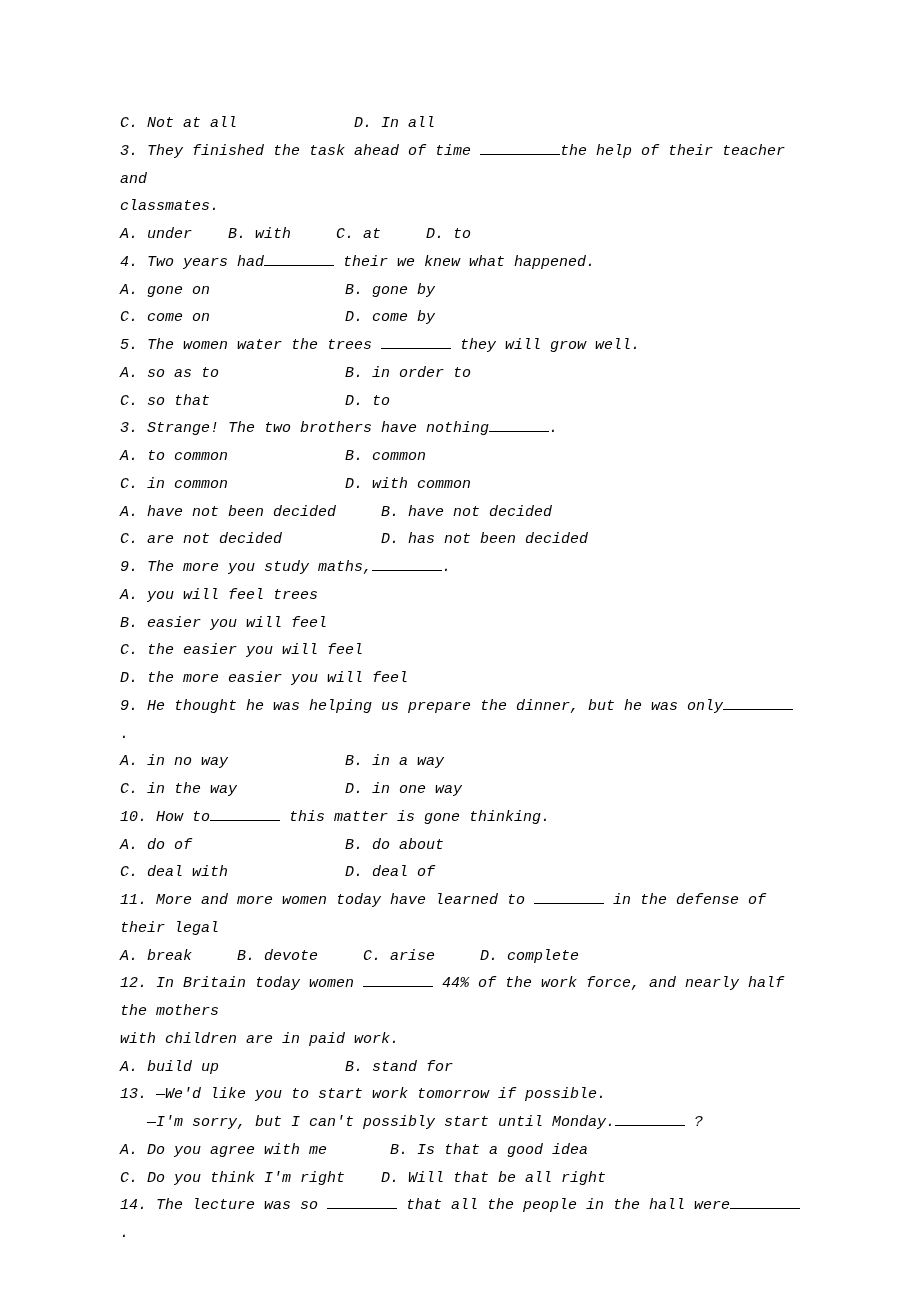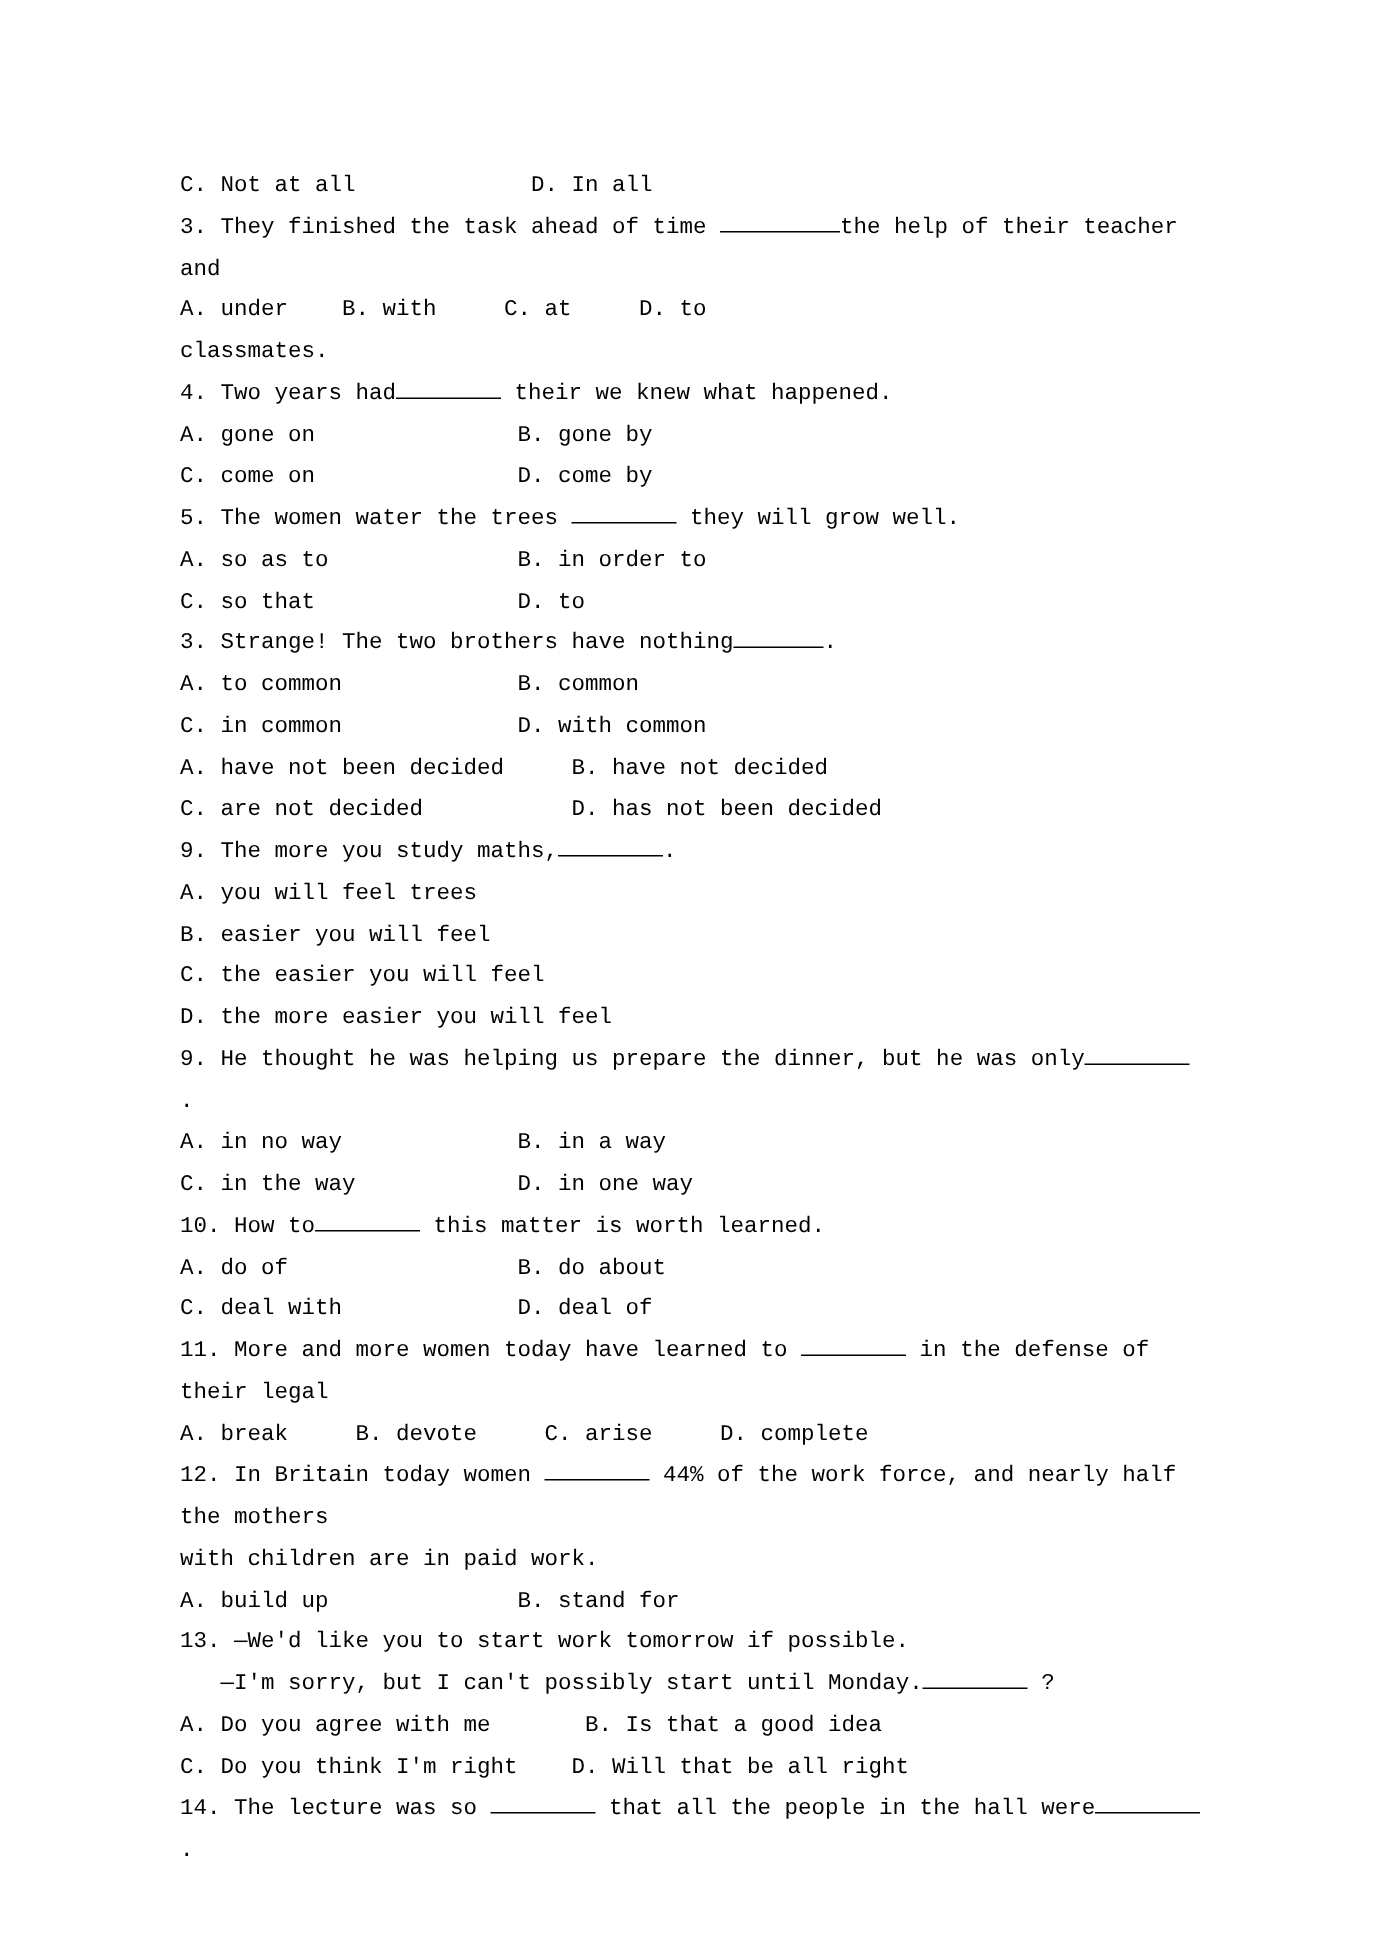--- a/index.html
+++ b/index.html
@@ -12,59 +12,60 @@
     line-height: 1.85;
   }
   .page {
     width: 920px;
     min-height: 1302px;
     box-sizing: border-box;
     padding: 110px 115px 80px 120px;
   }
   .line {
     white-space: pre-wrap;
+    font-style: italic;
   }
   .blank {
     display: inline-block;
     border-bottom: 1px solid #000;
     height: 0.95em;
     vertical-align: baseline;
   }
   .w60 { width: 60px; }
   .w70 { width: 70px; }
   .w80 { width: 80px; }
 </style>
 </head>
 <body>
 
 <div class="page" id="page">
     <div class="line"><span>C. Not at all             D. In all</span></div>
     <div class="line"><span>3. They finished the task ahead of time </span><span class="blank w80"></span><span>the help of their teacher and</span></div>
+    <div class="line"><span>classmates.</span></div>
     <div class="line"><span>A. under    B. with     C. at     D. to</span></div>
-    <div class="line"><span>classmates.</span></div>
     <div class="line"><span>4. Two years had</span><span class="blank w70"></span><span> their we knew what happened.</span></div>
     <div class="line"><span>A. gone on               B. gone by</span></div>
     <div class="line"><span>C. come on               D. come by</span></div>
     <div class="line"><span>5. The women water the trees </span><span class="blank w70"></span><span> they will grow well.</span></div>
     <div class="line"><span>A. so as to              B. in order to</span></div>
     <div class="line"><span>C. so that               D. to</span></div>
     <div class="line"><span>3. Strange! The two brothers have nothing</span><span class="blank w60"></span><span>.</span></div>
     <div class="line"><span>A. to common             B. common</span></div>
     <div class="line"><span>C. in common             D. with common</span></div>
     <div class="line"><span>A. have not been decided     B. have not decided</span></div>
     <div class="line"><span>C. are not decided           D. has not been decided</span></div>
     <div class="line"><span>9. The more you study maths,</span><span class="blank w70"></span><span>.</span></div>
     <div class="line"><span>A. you will feel trees</span></div>
     <div class="line"><span>B. easier you will feel</span></div>
     <div class="line"><span>C. the easier you will feel</span></div>
     <div class="line"><span>D. the more easier you will feel</span></div>
     <div class="line"><span>9. He thought he was helping us prepare the dinner, but he was only</span><span class="blank w70"></span><span> .</span></div>
     <div class="line"><span>A. in no way             B. in a way</span></div>
     <div class="line"><span>C. in the way            D. in one way</span></div>
-    <div class="line"><span>10. How to</span><span class="blank w70"></span><span> this matter is worth learned.</span></div>
+    <div class="line"><span>10. How to</span><span class="blank w70"></span><span> this matter is gone thinking.</span></div>
     <div class="line"><span>A. do of                 B. do about</span></div>
     <div class="line"><span>C. deal with             D. deal of</span></div>
     <div class="line"><span>11. More and more women today have learned to </span><span class="blank w70"></span><span> in the defense of their legal</span></div>
     <div class="line"><span>A. break     B. devote     C. arise     D. complete</span></div>
     <div class="line"><span>12. In Britain today women </span><span class="blank w70"></span><span> 44% of the work force, and nearly half the mothers</span></div>
     <div class="line"><span>with children are in paid work.</span></div>
     <div class="line"><span>A. build up              B. stand for</span></div>
     <div class="line"><span>13. —We'd like you to start work tomorrow if possible.</span></div>
     <div class="line"><span>   —I'm sorry, but I can't possibly start until Monday.</span><span class="blank w70"></span><span> ?</span></div>
     <div class="line"><span>A. Do you agree with me       B. Is that a good idea</span></div>

